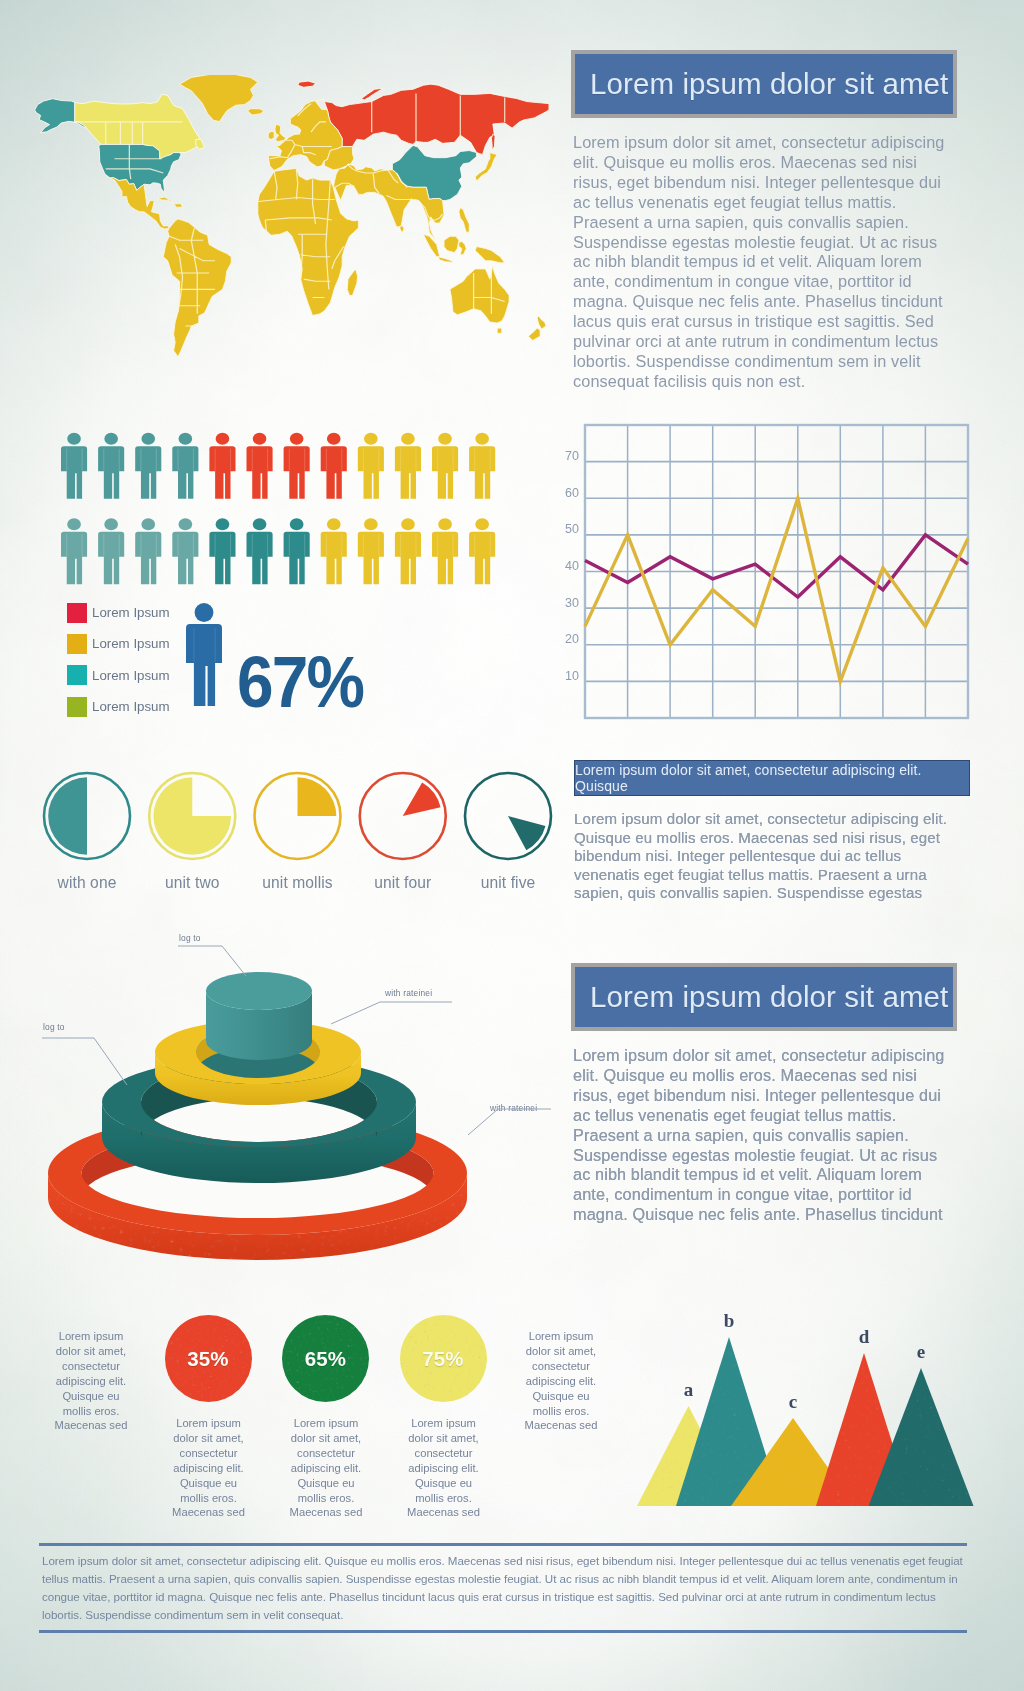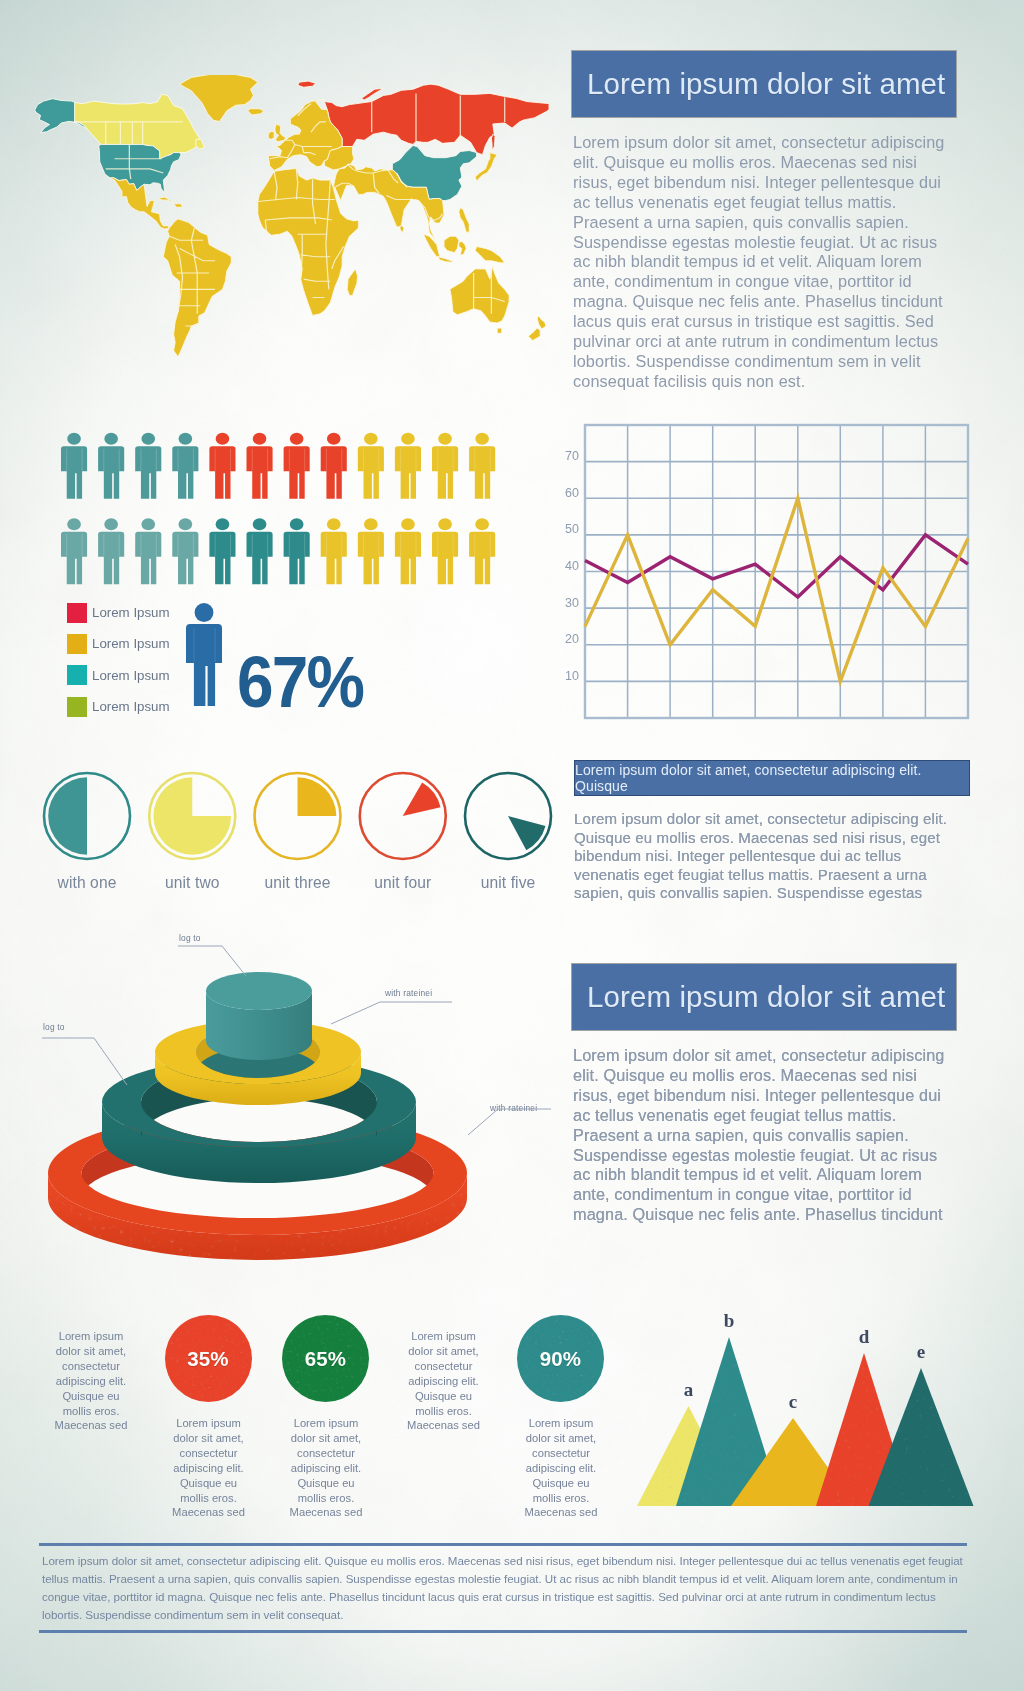--- a/index.html
+++ b/index.html
@@ -12,21 +12,21 @@
         radial-gradient(ellipse 72% 52% at 46% 38%, rgba(255,255,255,1) 0%, rgba(254,254,252,0.96) 42%, rgba(250,251,249,0.55) 72%, rgba(244,248,246,0) 100%),
         radial-gradient(ellipse 62% 44% at 52% 78%, rgba(255,255,255,0.98) 0%, rgba(253,253,251,0.85) 45%, rgba(247,250,248,0.2) 78%, rgba(240,246,244,0) 100%),
         linear-gradient(168deg,#c6d6d2 0%,#d5e1dd 12%,#eaefea 30%,#f6f7f3 48%,#f1f4ef 66%,#dde7e3 84%,#c7d7d3 100%);
   }
   .vign{position:absolute;inset:0;pointer-events:none;
         background:
           radial-gradient(ellipse 98% 88% at 50% 50%, rgba(255,255,255,0) 50%, rgba(190,211,206,0.55) 100%);
   }
   .speck{position:absolute;inset:0;pointer-events:none;opacity:.42;}
   
-  .hbar{position:absolute;background:#4a6fa5;border:1px solid #a3a3a3;box-sizing:border-box;
+  .hbar{position:absolute;background:#4a6fa5;border:4px solid #a3a3a3;box-sizing:border-box;
         display:flex;align-items:center;}
   .hbar span{color:#dfeaf7;font-size:29.5px;letter-spacing:.1px;padding-left:15px;
              text-shadow:0 1px 0 rgba(0,0,0,.12);}
   .btext{position:absolute;color:#8e9bad;font-size:16.3px;line-height:19.9px;
          letter-spacing:.1px;}
   
   .bannerbar{position:absolute;background:#4a6fa5;border:1px solid #2c4a73;box-sizing:border-box;
              display:flex;align-items:center;justify-content:center;}
   .bannerbar span{color:#e4edf8;font-size:14px;letter-spacing:.1px;}
   
@@ -331,21 +331,21 @@
         </g>
         <g>
           <circle cx="476" cy="48" r="43" fill="none" stroke="#1d6464" stroke-width="2.6"></circle>
           <path d="M476,48 L513.48,58.04 A38.8,38.8 0 0 1 494.33,82.19 Z" fill="#216b6b"></path>
         </g>
       </svg>
   </div>
   <div id="pieLabels" style="position:absolute;left:32px;top:874px;width:560px;height:22px;">
       <div class="pielbl" style="position: absolute; left: 5px; top: 0px; width: 100px; text-align: center; margin: 0px;">with one</div>
       <div class="pielbl" style="position: absolute; left: 110.25px; top: 0px; width: 100px; text-align: center; margin: 0px;">unit two</div>
-      <div class="pielbl" style="position: absolute; left: 215.5px; top: 0px; width: 100px; text-align: center; margin: 0px;">unit three</div>
+      <div class="pielbl" style="position: absolute; left: 215.5px; top: 0px; width: 100px; text-align: center; margin: 0px;">unit mollis</div>
       <div class="pielbl" style="position: absolute; left: 320.75px; top: 0px; width: 100px; text-align: center; margin: 0px;">unit four</div>
       <div class="pielbl" style="position: absolute; left: 426px; top: 0px; width: 100px; text-align: center; margin: 0px;">unit five</div>
     </div>
 
   <div class="bannerbar" style="left:574px;top:760px;width:396px;height:36px;">
     <span>Lorem ipsum dolor sit amet, consectetur adipiscing elit. Quisque</span>
   </div>
   <div class="btext" style="left:574px;top:810px;width:384px;font-size:15.1px;line-height:18.6px;">Lorem ipsum dolor sit amet, consectetur adipiscing elit. Quisque eu mollis eros. Maecenas sed nisi risus, eget bibendum nisi. Integer pellentesque dui ac tellus venenatis eget feugiat tellus mattis. Praesent a urna sapien, quis convallis sapien. Suspendisse egestas</div>
 
   <div class="hbar" style="left:571px;top:963px;width:386px;height:68px;">
@@ -487,36 +487,36 @@
                   <feFuncA type="table" tableValues="0 0 0 0 0.2 0.95"></feFuncA>
                 </feComponentTransfer>
               </filter>
               <rect width="88" height="88" filter="url(#gc2)" fill="#ffffff"></rect>
             </svg></div>
           <b>65%</b>
         </div>
         <div class="circtx">Lorem ipsum dolor sit amet, consectetur adipiscing elit. Quisque eu mollis eros. Maecenas sed</div>
       </div>
       <div class="circitem" style="left: 402.5px; top: 0px;">
-        <div class="circtx">Lorem ipsum dolor sit amet, consectetur adipiscing elit. Quisque eu mollis eros. Maecenas sed</div>
-      </div>
-      <div class="circitem" style="left: 520px; top: 0px;">
-        <div class="circ" style="width: 87px; height: 87px; background: rgb(46, 139, 139);">
+        <div class="circ" style="width: 87px; height: 87px; background: rgb(236, 229, 104);">
           <div style="position: absolute; inset: 0px; border-radius: 50%; opacity: 0.5; pointer-events: none; z-index: 1;"><svg width="100%" height="100%" viewBox="0 0 88 88">
-              <filter id="gc4">
-                <feTurbulence type="fractalNoise" baseFrequency="0.33" numOctaves="4" seed="31"></feTurbulence>
+              <filter id="gc3">
+                <feTurbulence type="fractalNoise" baseFrequency="0.33" numOctaves="4" seed="24"></feTurbulence>
                 <feColorMatrix type="saturate" values="0"></feColorMatrix>
                 <feComponentTransfer>
                   <feFuncA type="table" tableValues="0 0 0 0 0.2 0.95"></feFuncA>
                 </feComponentTransfer>
               </filter>
-              <rect width="88" height="88" filter="url(#gc4)" fill="#ffffff"></rect>
+              <rect width="88" height="88" filter="url(#gc3)" fill="#ffffff"></rect>
             </svg></div>
-          <b>90%</b>
+          <b style="color: rgb(251, 251, 232);">75%</b>
         </div>
+        <div class="circtx">Lorem ipsum dolor sit amet, consectetur adipiscing elit. Quisque eu mollis eros. Maecenas sed</div>
+      </div>
+      <div class="circitem" style="left: 520px; top: 0px;">
         <div class="circtx">Lorem ipsum dolor sit amet, consectetur adipiscing elit. Quisque eu mollis eros. Maecenas sed</div>
       </div>
     </div>
 
   <div style="position:absolute;left:630px;top:1300px;width:380px;height:230px;">
     <svg id="mtn" width="380" height="230" viewBox="0 0 380 230" xmlns="http://www.w3.org/2000/svg">
       <defs>
         <filter id="grungeMtn" x="0" y="0" width="100%" height="100%">
           <feTurbulence type="fractalNoise" baseFrequency="0.28" numOctaves="4" seed="31"></feTurbulence>
           <feColorMatrix type="saturate" values="0"></feColorMatrix>

